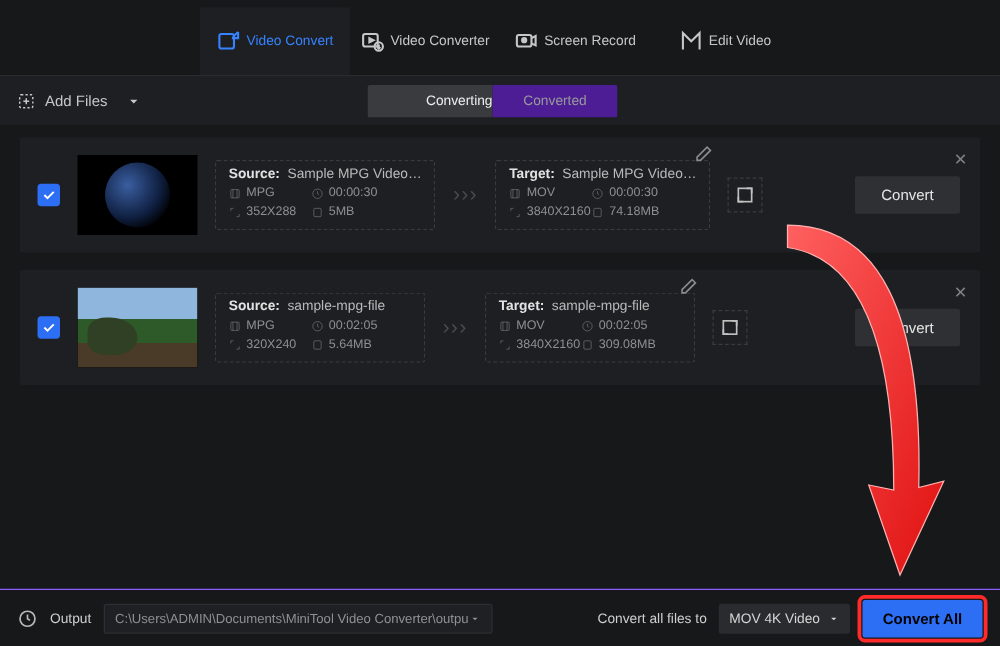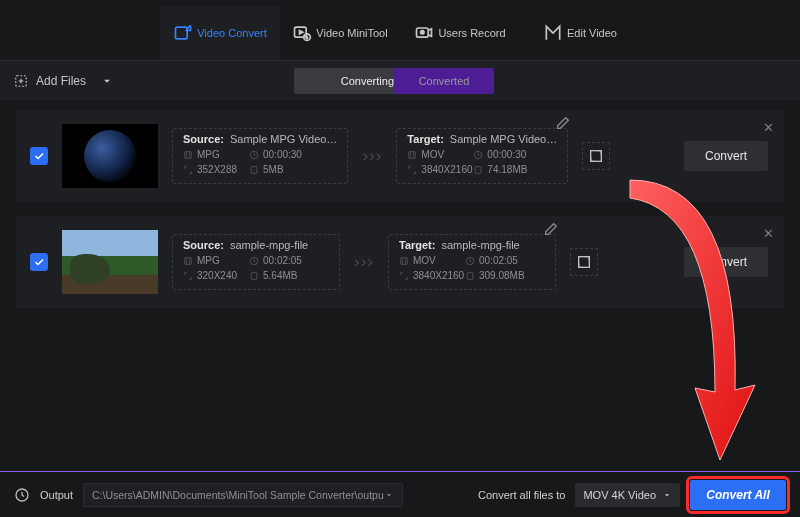--- a/index.html
+++ b/index.html
@@ -45,21 +45,21 @@
   .closex { position: absolute; right: 10px; top: 10px; color: #7e7f81; cursor: pointer; font-size: 13px; }
 
   
   .footer { position: absolute; left:0; right:0; bottom: 0; height: 46px; background: #17181a; border-top: 1px solid #8b5cf6; display: flex; align-items: center; padding: 0 14px; gap: 10px; }
   .footer svg.clock { width:16px; height:16px; color:#b9b9b9; }
   .flabel { font-size: 11px; color: #cfcfcf; }
   .pathbox { flex: 0 0 262px; height: 24px; background: #1f2023; border:1px solid #2d2e31; border-radius:2px; padding: 0 8px; color:#8f9092; font-size: 10.5px; display:flex; align-items:center; justify-content:space-between; cursor:pointer; }
   .pathbox span.txt { overflow:hidden; white-space:nowrap; text-overflow:ellipsis; }
   .spf { flex: 1; }
   .picksel { height:24px; background:#2a2b2e; border-radius:2px; padding:0 8px; font-size:11px; color:#d6d6d6; display:flex; align-items:center; gap:6px; cursor:pointer; }
-  .convall { width: 96px; height: 30px; background: #2d6ff4; color:#ffffff; font-size:12px; font-weight:600; display:flex; align-items:center; justify-content:center; border-radius:2px; cursor:pointer; outline: 3px solid #ff2a2a; outline-offset: 1px; font-style: italic; }
+  .convall { width: 96px; height: 30px; background: #2d6ff4; color:#000000; font-size:12px; font-weight:600; display:flex; align-items:center; justify-content:center; border-radius:2px; cursor:pointer; outline: 3px solid #ff2a2a; outline-offset: 1px; }
 
   
   .redarrow { position:absolute; pointer-events:none; }
 
   
   .th-earth { width:52px; height:52px; border-radius:50%; background: radial-gradient(circle at 35% 35%, #3a5ea0 0%, #0f1f40 55%, #000 80%); }
   .th-land { width:100%; height:100%; background: linear-gradient(#8fb7dd 0 40%, #2e5a2a 40% 70%, #4a3b28 70% 100%); position:relative; }
   .th-land::after{content:"";position:absolute;left:8px;bottom:10px;width:40px;height:30px;background:#2f4024;border-radius:40% 60% 50% 40%;}
 </style>
 </head>
@@ -74,29 +74,29 @@
       </svg>
     <span>Video Convert</span>
   </div>
   <div class="tabbtn">
     <svg viewBox="0 0 24 24" fill="none" stroke="currentColor" stroke-width="2">
         <rect x="3" y="5" width="14" height="12" rx="2"></rect>
         <polygon points="9,9 9,13 13,11" fill="currentColor"></polygon>
         <circle cx="18" cy="17" r="4"></circle>
         <path d="M18 15v4M16.5 17.5L18 19l1.5-1.5"></path>
       </svg>
-    <span>Video MiniTool</span>
+    <span>Video Converter</span>
   </div>
   <div class="tabbtn">
     <svg viewBox="0 0 24 24" fill="none" stroke="currentColor" stroke-width="2">
         <rect x="3" y="6" width="14" height="11" rx="2"></rect>
         <path d="M17 9l4-2v9l-4-2"></path>
         <circle cx="10" cy="11" r="2" fill="currentColor"></circle>
       </svg>
-    <span>Users Record</span>
+    <span>Screen Record</span>
   </div>
   <div class="tabbtn">
     <svg viewBox="0 0 24 24" fill="none" stroke="currentColor" stroke-width="2">
         <path d="M4 20V4l8 8 8-8v16"></path>
       </svg>
     <span>Edit Video</span>
   </div>
 </div>
 
 <div class="toolbar">
@@ -323,21 +323,21 @@
 
 </div>
 
 <div class="footer">
   <svg class="clock" viewBox="0 0 24 24" fill="none" stroke="currentColor" stroke-width="2">
       <circle cx="12" cy="12" r="9"></circle>
       <path d="M12 7v5l3 2"></path>
     </svg>
   <span class="flabel">Output</span>
   <div class="pathbox">
-    <span class="txt">C:\Users\ADMIN\Documents\MiniTool Sample Converter\outpu</span>
+    <span class="txt">C:\Users\ADMIN\Documents\MiniTool Video Converter\outpu</span>
     <svg width="10" height="10" viewBox="0 0 24 24" fill="currentColor">
         <path d="M7 10l5 5 5-5z"></path>
       </svg>
   </div>
   <div class="spf"></div>
   <span class="flabel">Convert all files to</span>
   <div class="picksel">
     <span>MOV 4K Video</span>
     <svg width="10" height="10" viewBox="0 0 24 24" fill="currentColor">
         <path d="M7 10l5 5 5-5z"></path>

